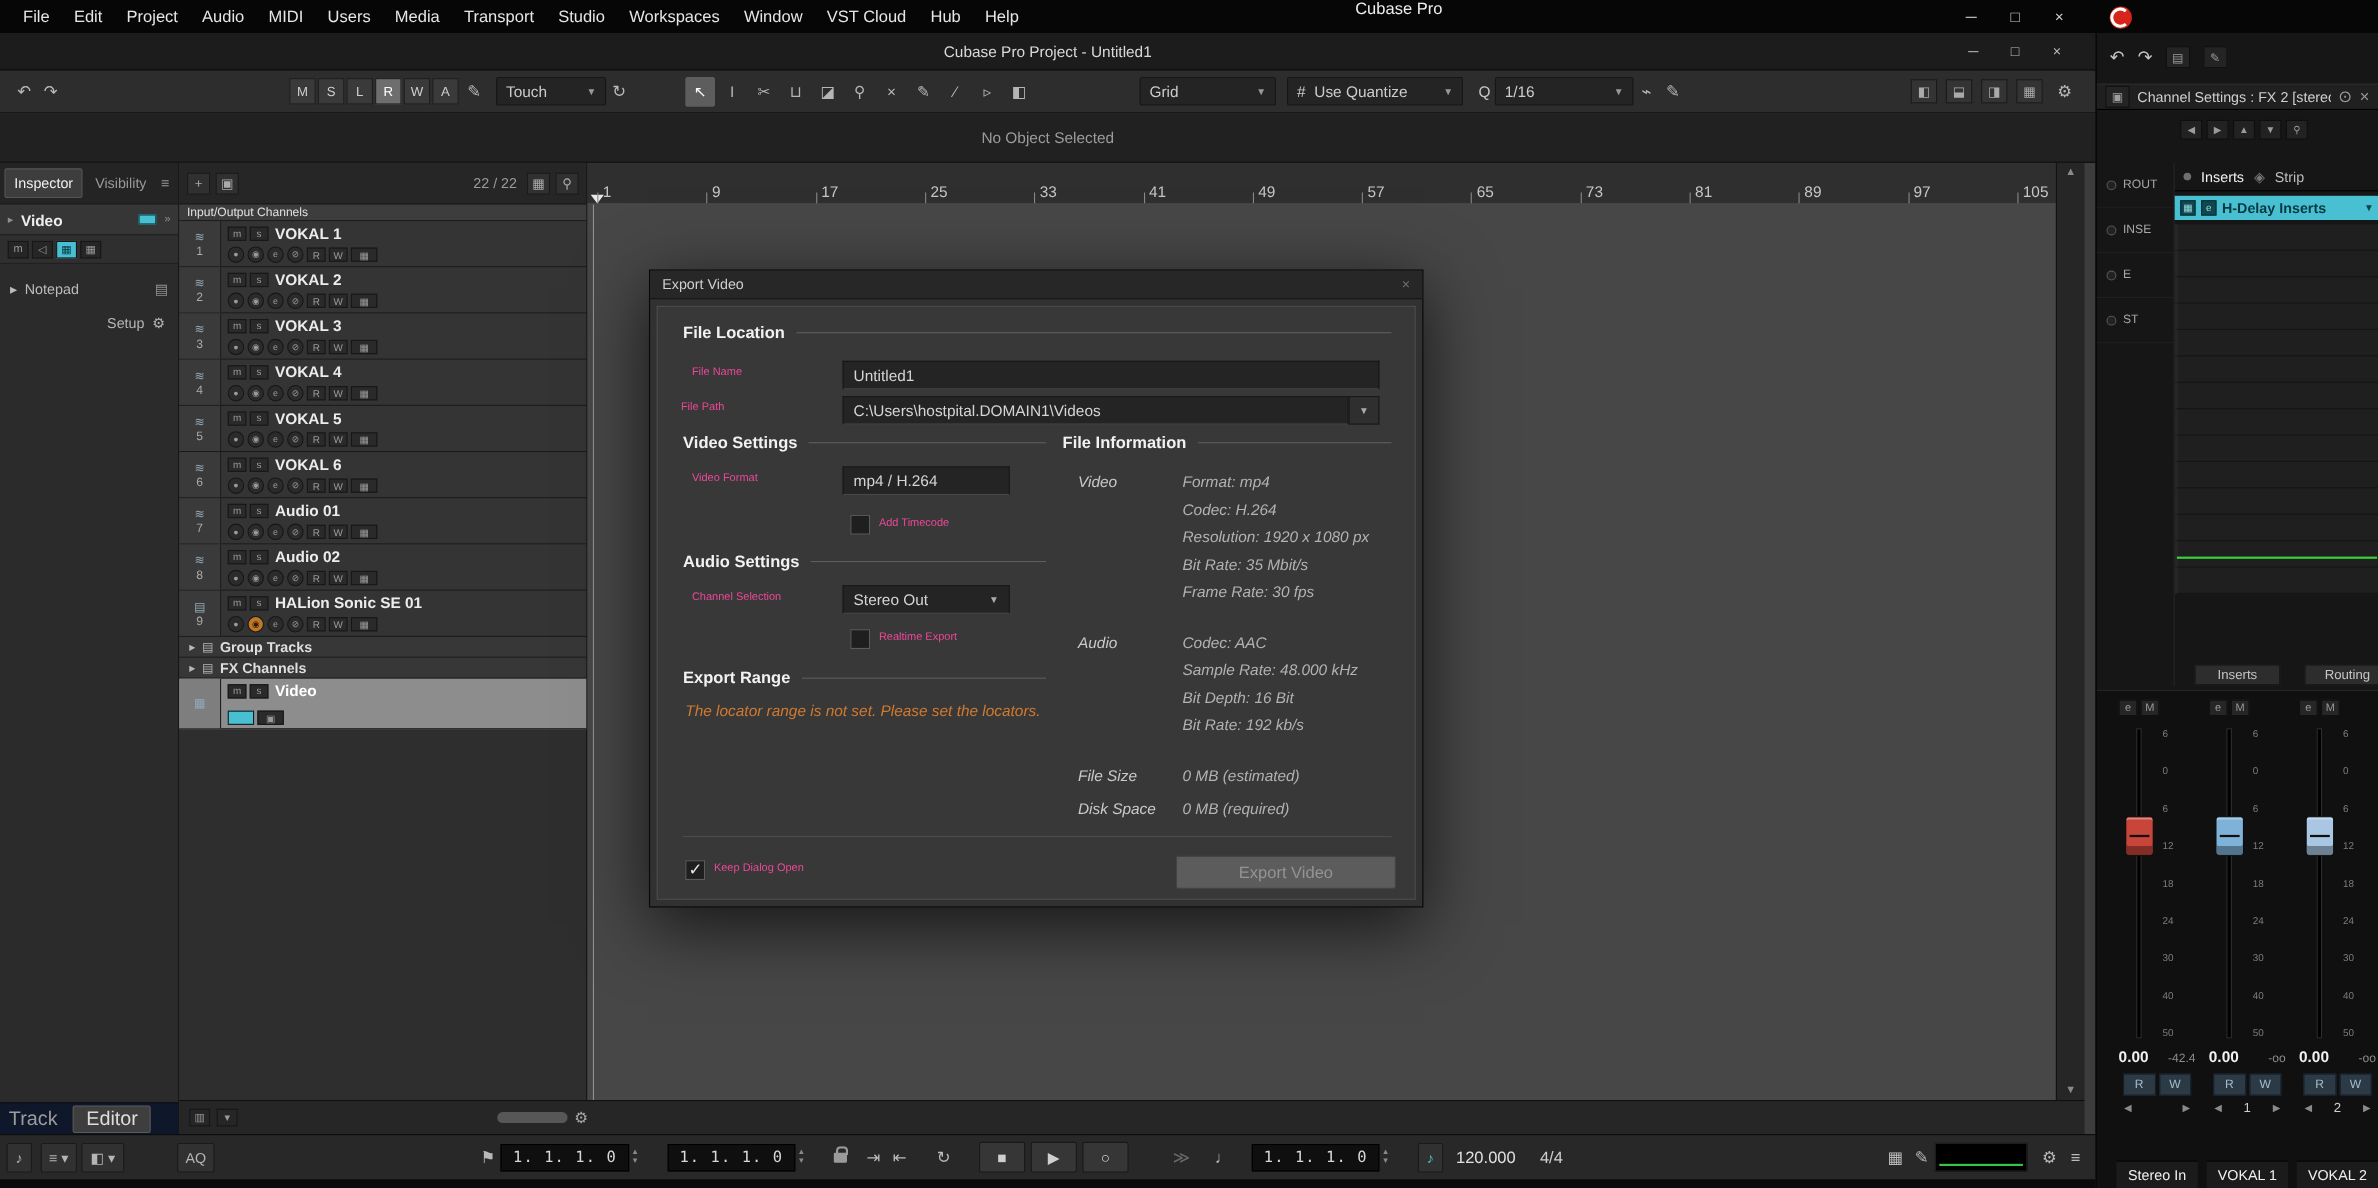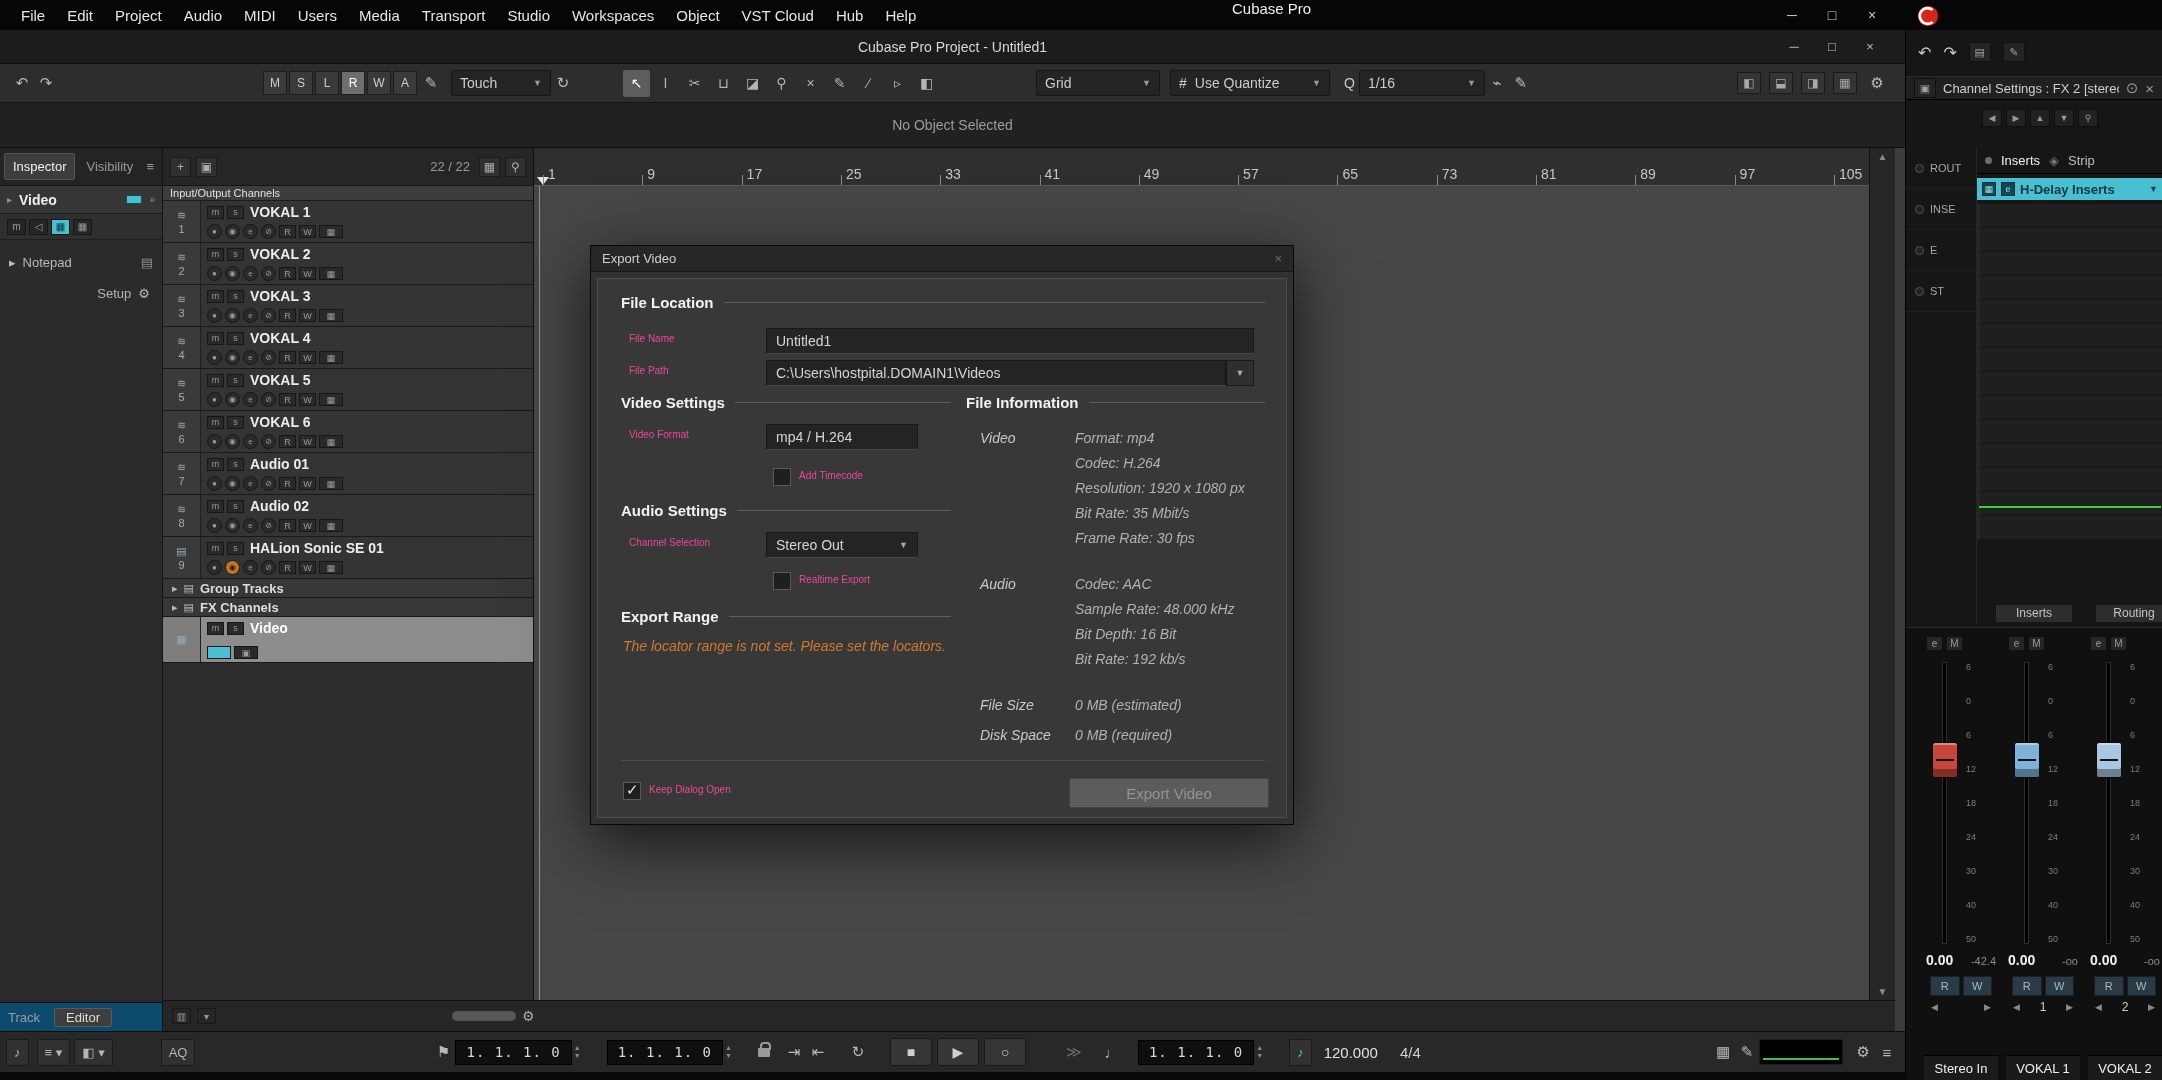--- a/index.html
+++ b/index.html
@@ -52,21 +52,21 @@
 .insp-menu{margin-left:auto;color:#999;font-size:13px;padding-right:4px}
 .video-row{height:28px;background:#363636;border-bottom:1px solid #1b1b1b;display:flex;align-items:center;padding:0 7px;gap:7px}
 .video-row .dis{color:#8f8f8f;font-size:10px}
 .video-row .lbl{font-weight:bold;font-size:14px;color:#eee}
 .accent-chip{width:16px;height:9px;border:1px solid #0d4d56;margin-left:auto}
 .mini-ctrl-row{height:26px;display:flex;align-items:center;gap:3px;padding:0 7px;border-bottom:1px solid #202020;background:#2f2f2f}
 .mini-box{width:19px;height:16px;background:#262626;border:1px solid #171717;color:#9a9a9a;font-size:10px;display:flex;align-items:center;justify-content:center}
 .np-row{height:24px;display:flex;align-items:center;padding:0 9px;color:#bbb;font-size:13px;gap:7px;margin-top:10px}
 .np-row .pg{margin-left:auto;color:#8f8f8f}
 .setup-row{height:22px;display:flex;align-items:center;justify-content:flex-end;padding:0 12px;color:#b5b5b5;font-size:13px;gap:7px;margin-top:8px}
-.side-bottom-tabs{position:absolute;bottom:0;left:0;width:100%;height:23px;display:flex;align-items:center;background:#0c4a6e;border-top:1px solid #101010;padding:14px 8px;gap:14px;font-size:13px;color:#9c9c9c}
+.side-bottom-tabs{position:absolute;bottom:0;left:0;width:100%;height:23px;display:flex;align-items:center;background:#0f172a;border-top:1px solid #101010;padding:14px 8px;gap:14px;font-size:18px;color:#9c9c9c}
 .editor-tab{background:#3e3e3e;border:1px solid #5a5a5a;color:#ddd;padding:1px 11px;border-radius:2px}
 
 
 .trackpanel{position:absolute;left:163px;top:148px;width:371px;height:883px;background:#2e2e2e;border-right:1px solid #101010}
 .tp-header{height:38px;background:#262626;border-bottom:1px solid #141414;display:flex;align-items:center;padding:0 7px;gap:5px}
 .icon-sq{width:21px;height:20px;background:#303030;border:1px solid #1a1a1a;color:#ababab;font-size:12px;display:flex;align-items:center;justify-content:center}
 .tp-count{margin-left:auto;font-size:13px;color:#9a9a9a;margin-right:4px}
 .io-row{height:15px;background:#3d3d3d;color:#e0e0e0;font-size:11px;display:flex;align-items:center;padding-left:7px;border-bottom:1px solid #1c1c1c}
 .track-row{display:flex;border-bottom:1px solid #191919;background:#343434;height:42px}
 .track-row.folder{height:19px;background:#373737;align-items:center;padding-left:9px;gap:6px}
@@ -185,21 +185,21 @@
         <div class="menu-item">File</div>
         <div class="menu-item">Edit</div>
         <div class="menu-item">Project</div>
         <div class="menu-item">Audio</div>
         <div class="menu-item">MIDI</div>
         <div class="menu-item">Users</div>
         <div class="menu-item">Media</div>
         <div class="menu-item">Transport</div>
         <div class="menu-item">Studio</div>
         <div class="menu-item">Workspaces</div>
-        <div class="menu-item">Object</div>
+        <div class="menu-item">Window</div>
         <div class="menu-item">VST Cloud</div>
         <div class="menu-item">Hub</div>
         <div class="menu-item">Help</div>
       </div>
     <div class="menubar-title">Cubase Pro</div>
     <div class="win-btns">
       <span class="wbtn">─</span>
       <span class="wbtn">□</span>
       <span class="wbtn">×</span>
     </div>
@@ -802,21 +802,21 @@
     <div class="dlg-body"></div>
 
     <div class="sec" style="left:30px;top:48px;width:644px">
       <span class="t">File Location</span>
         <span class="ln"></span>
     </div>
     <span class="flabel" style="left:38px;top:87px">File Name</span>
     <div class="dinput" style="left:175px;top:82px;width:488px">
       <span>Untitled1</span>
     </div>
-    <span class="flabel" style="left:38px;top:119px">File Path</span>
+    <span class="flabel" style="left:28px;top:119px">File Path</span>
     <div class="dinput" style="left:175px;top:114px;width:460px">
       <span>C:\Users\hostpital.DOMAIN1\Videos</span>
     </div>
     <div class="drop-btn" style="left:635px;top:114px">▼</div>
 
     <div class="sec" style="left:30px;top:148px;width:330px">
       <span class="t">Video Settings</span>
         <span class="ln"></span>
     </div>
     <span class="flabel" style="left:38px;top:183px">Video Format</span>

